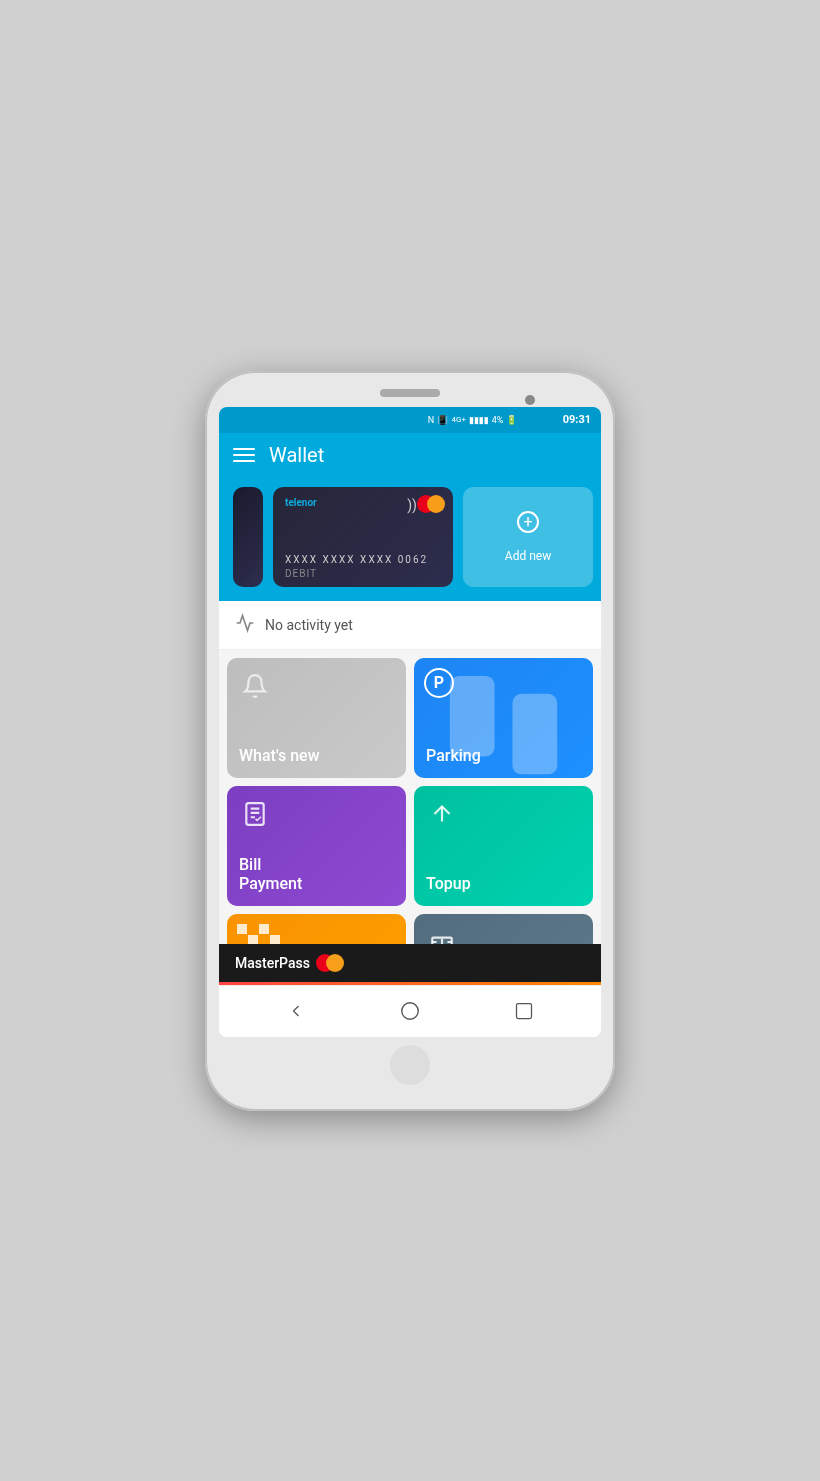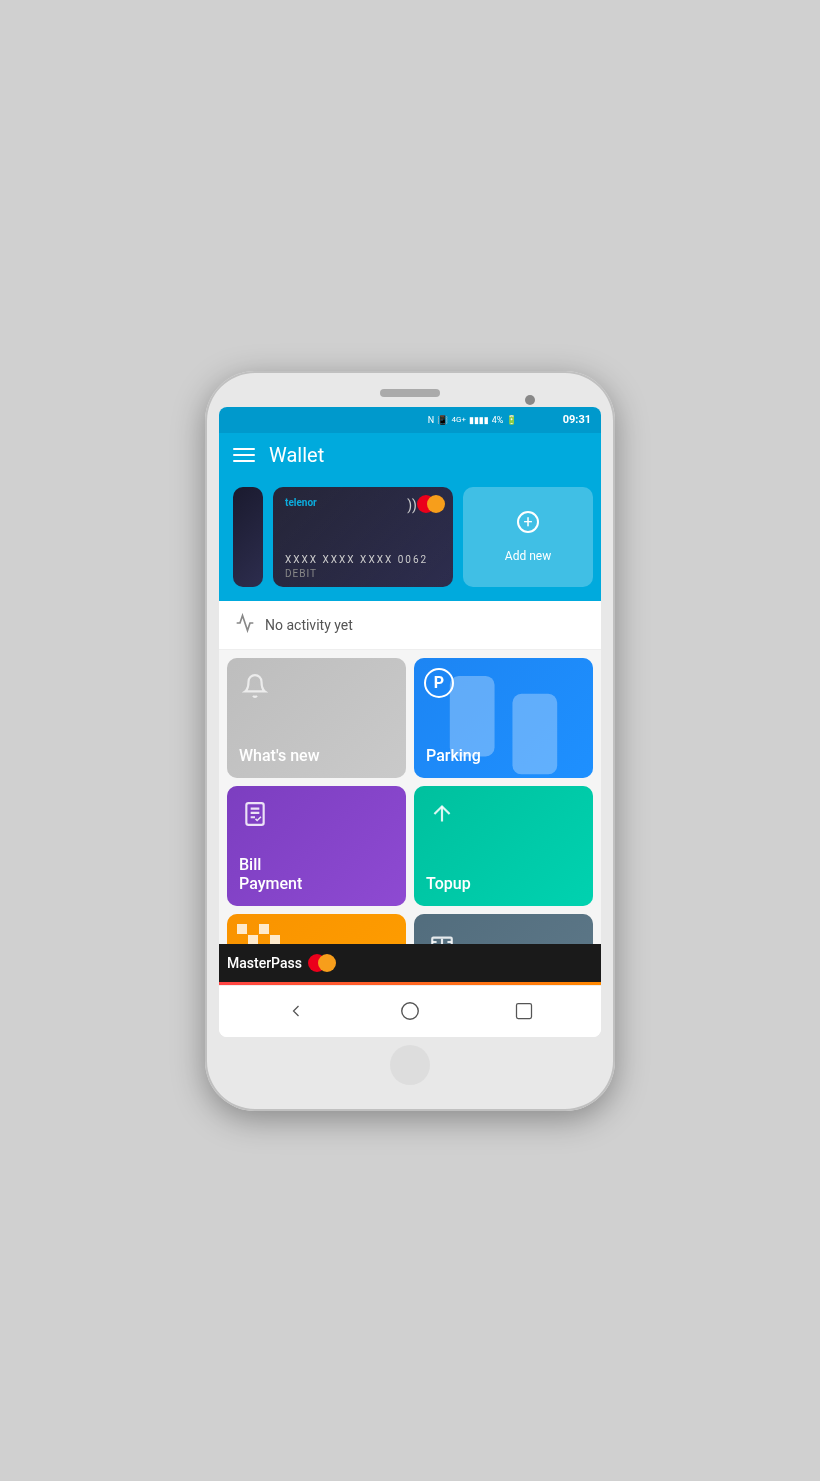--- a/index.html
+++ b/index.html
@@ -369,21 +369,21 @@
       height: 10px;
     }
     .taxi-check.white { background: rgba(255,255,255,0.8); }
     .taxi-check.clear { background: transparent; }
 
     
     .masterpass-bar {
       background: #1a1a1a;
       display: flex;
       align-items: center;
-      padding: 10px 8px;
+      padding: 10px 16px;
       gap: 6px;
     }
     .masterpass-text {
       color: white;
       font-size: 14px;
       font-weight: 500;
     }
     .masterpass-mc {
       display: flex;
     }

